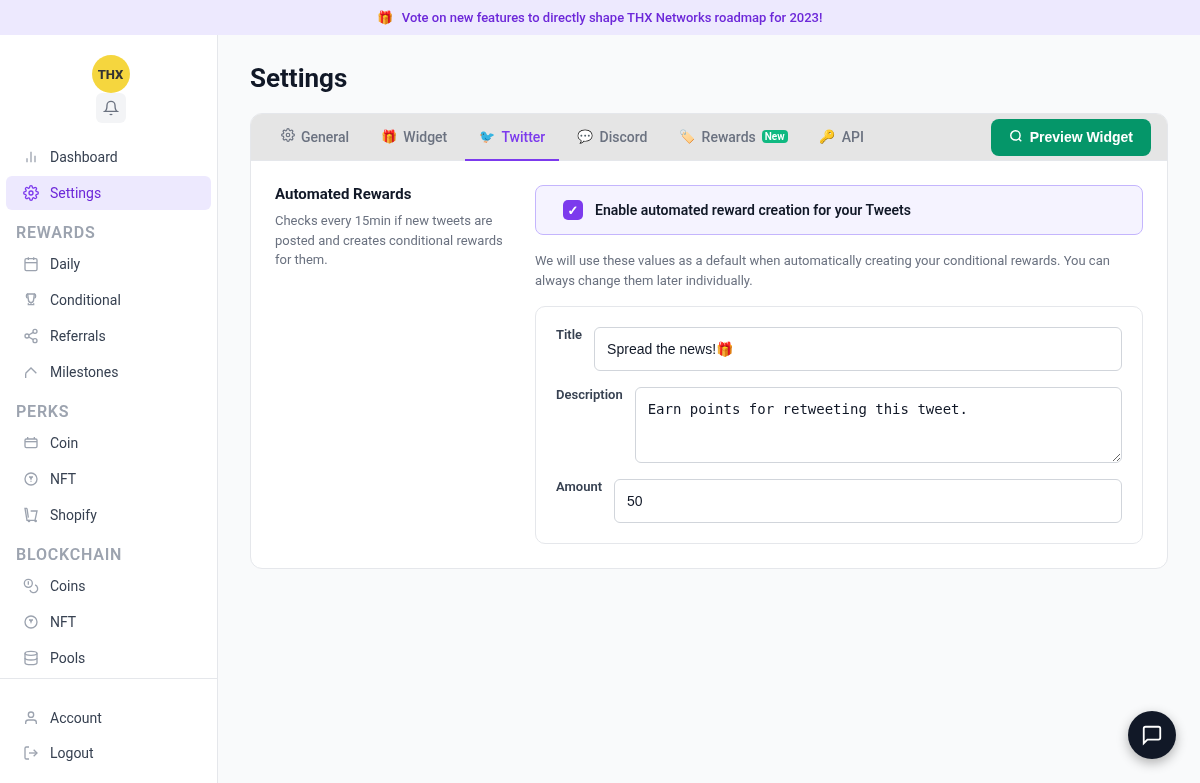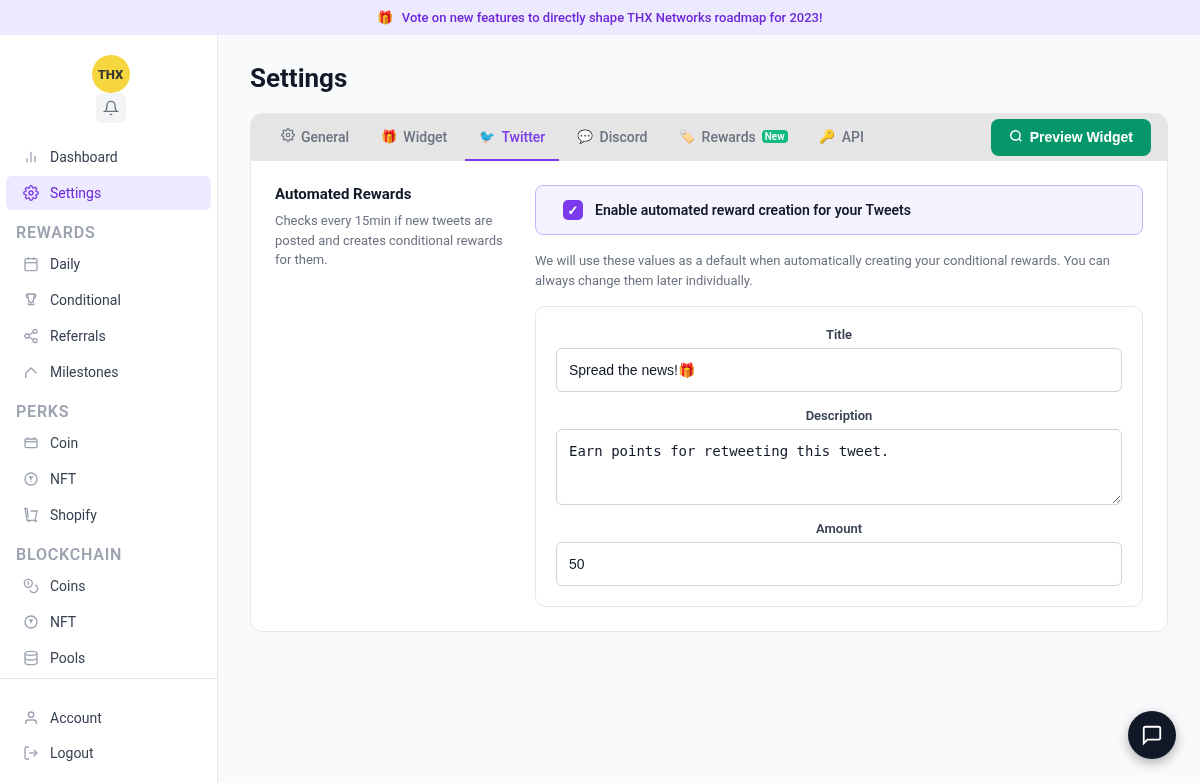--- a/index.html
+++ b/index.html
@@ -270,23 +270,22 @@
 
     .helper-text {
       font-size: 13px;
       color: #6b7280;
       line-height: 1.5;
     }
 
     
     .form-group {
       display: flex;
-      flex-direction: column;
-      gap: 6px;
-      align-items: center;
+      flex-direction: row;
+      gap: 12px;
     }
 
     .form-fields-card {
       border: 1.5px solid #e5e7eb;
       border-radius: 10px;
       padding: 20px;
       display: flex;
       flex-direction: column;
       gap: 16px;
     }

